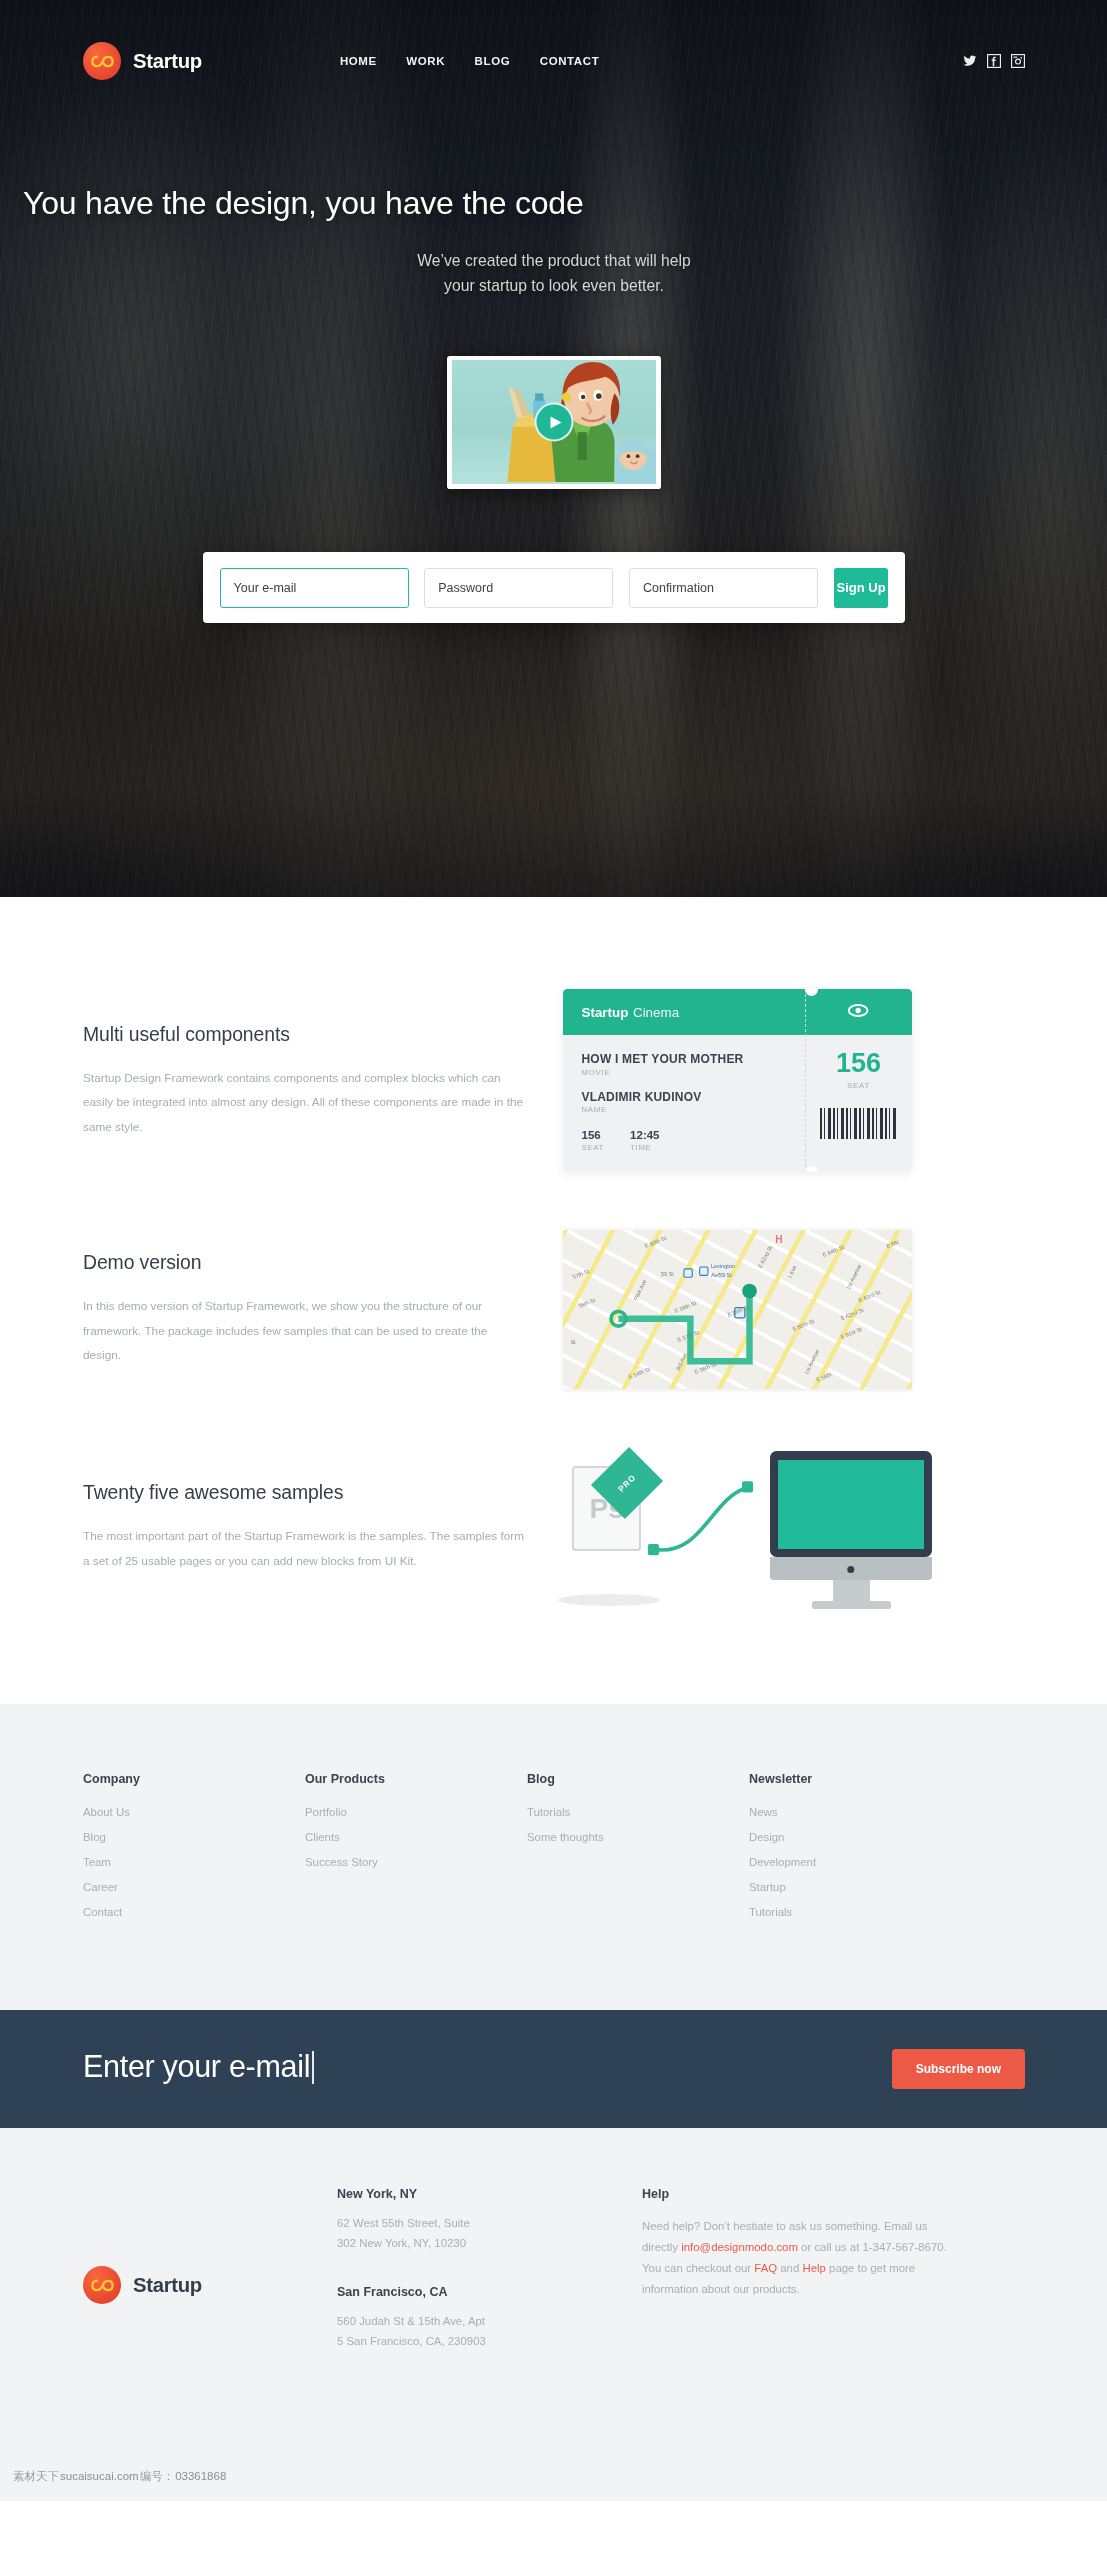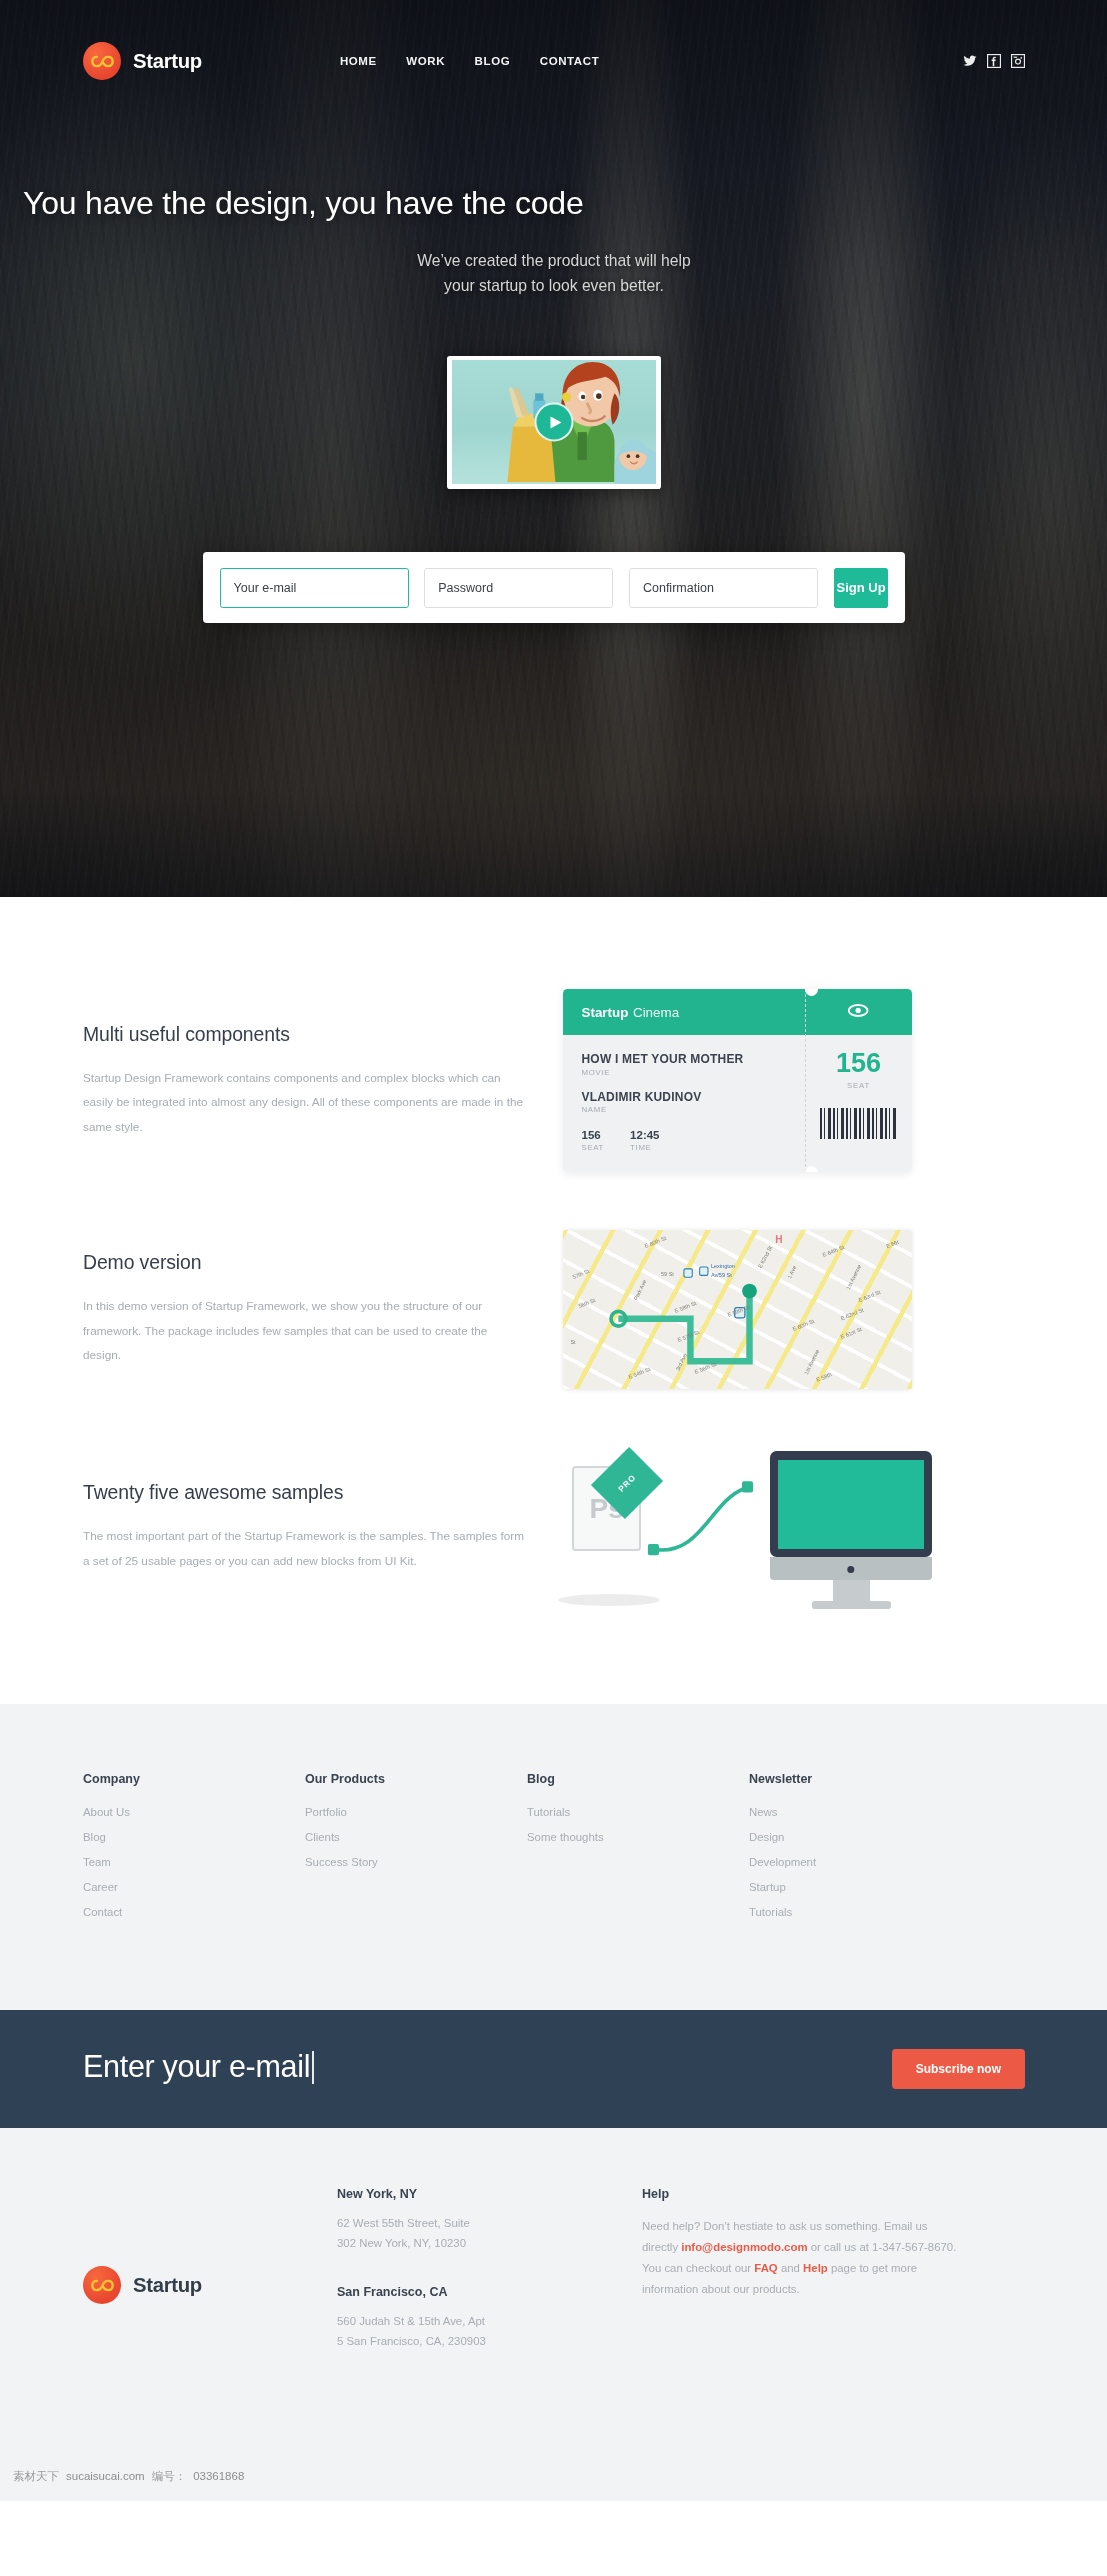--- a/index.html
+++ b/index.html
@@ -250,25 +250,25 @@
   .bfoot{ background:#f1f3f5; padding: 59px 0 68px; }
   .bfoot-inner{ width:942px; margin:0 auto; display:flex; }
   .bf-brand{ width:254px; display:flex; align-items:center; gap:12px; }
   .bf-brand .brand-name{ color:#333e4b; font-size:20.3px; }
   .bf-addr{ width:305px; }
   .bf-addr h5{ font-size:12.5px; color:#3a4450; margin-bottom:13px; }
   .bf-addr p{ font-size:11.4px; color:#a8aeb5; line-height:1.75; margin-bottom:31px; }
   .bf-help{ width:323px; }
   .bf-help h5{ font-size:12.5px; color:#3a4450; margin-bottom:14.8px; }
   .bf-help p{ font-size:11.4px; color:#a8aeb5; line-height:1.85; }
-  .bf-help a{ color:#ea5b47; text-decoration:none;font-weight:bold; }
+  .bf-help a{ color:#ea5b47; text-decoration:none; }
 
   .watermark{
     background:#f1f3f5; height:50px; display:flex; align-items:center;
-    padding-left:13px; font-size:11.5px; color:#9a9a9a; gap:7px;
+    padding-left:13px; font-size:11.5px; color:#9a9a9a; gap:1px;
   }
   .watermark b{ color:#8d8d8d; font-weight:normal; }
 </style>
 </head>
 <body>
 
 <div class="page">
 
   <section class="hero">
     <div class="hero-bg"></div>

